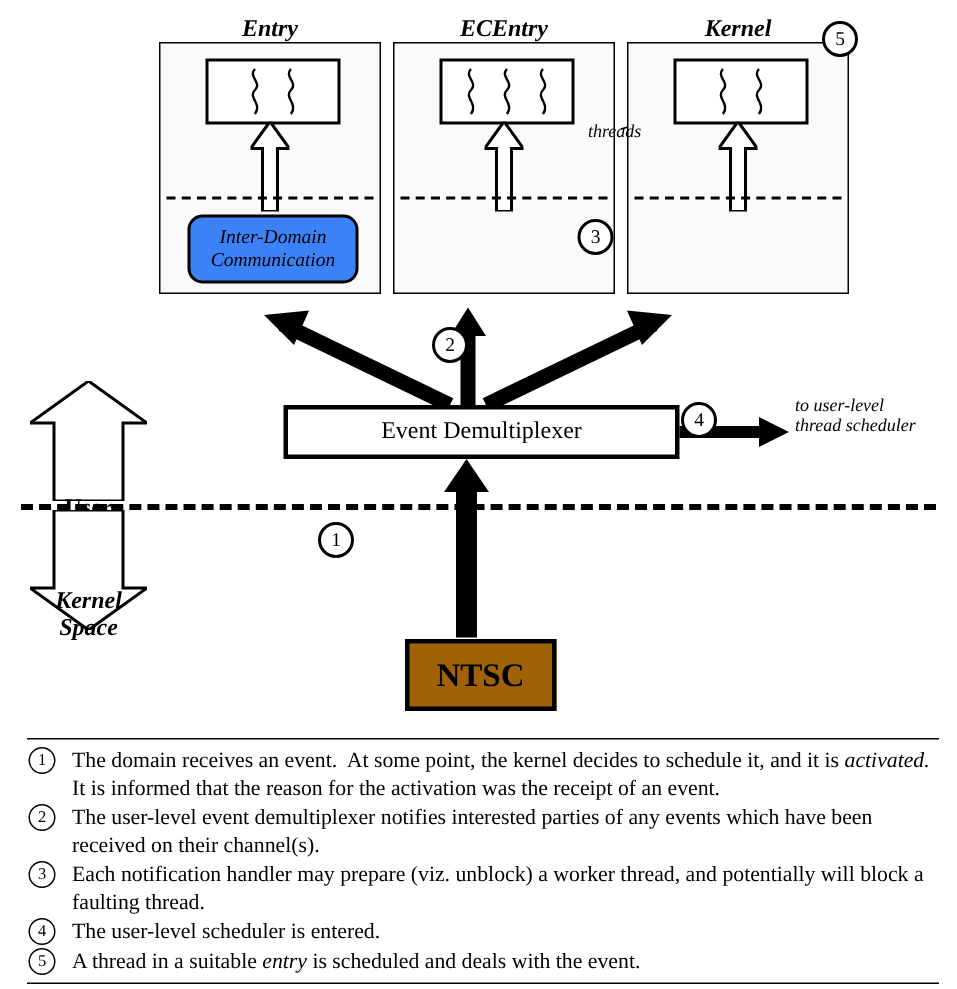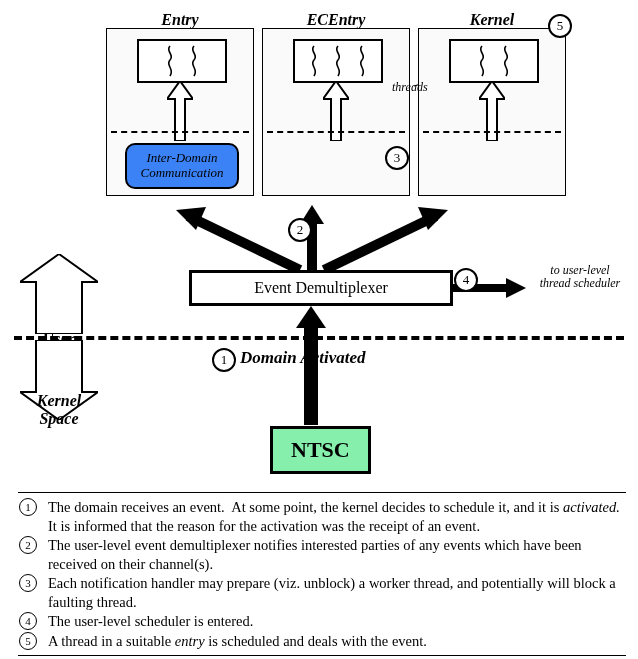--- a/index.html
+++ b/index.html
@@ -92,21 +92,21 @@
   .demux {
     border: 3px solid #000;
     background: #fff;
     padding: 6px 18px;
     font-size: 16px;
     text-align: center;
   }
   
   .ntsc {
     border: 3px solid #000;
-    background: #86efac;
+    background: #a16207;
     padding: 8px 18px;
     font-size: 22px;
     font-weight: bold;
     text-align: center;
   }
   
   .spacearrow-label {
     font-size: 16px;
     font-weight: bold;
     text-align: center;
@@ -118,21 +118,21 @@
     border-top: 4px dashed #000;
   }
   
   .threads-label {
     font-style: italic;
     font-size: 12px;
   }
   .to-sched {
     font-style: italic;
     font-size: 12px;
-    text-align: center;
+    text-align: left;
     line-height: 1.1;
   }
   .domain-activated {
     font-style: italic;
     font-weight: bold;
     font-size: 17px;
   }
   
   .legend {
     position: absolute;
@@ -291,21 +291,20 @@
 Space</div>
 
   <div class="abs big-dash" style="left:14px; top:336px; width:610px;"></div>
 
   <svg class="abs" style="left:20px; top:340px;" width="78" height="80" viewBox="0 0 78 80">
     <path d="M16,0 L16,52 L0,52 L39,80 L78,52 L62,52 L62,0 Z" fill="#fff" stroke="#000" stroke-width="2"></path>
   </svg>
   <div class="abs spacearrow-label" style="left:30px; top:352px; width:58px; white-space:pre-line;font-style:italic;">Kernel
 Space</div>
 
-  <div class="abs domain-activated" style="left:240px; top:348px;">Domain Activated</div>
 
   <div class="abs ntsc" style="left:270px; top:426px;">
     <span>NTSC</span>
   </div>
 
   <div class="legend">
     <div class="legend-row">
       <div class="legend-num"><span class="ring">1</span></div>
       <div class="legend-text">The domain receives an event.&nbsp; At some point, the kernel decides to schedule it, and it is <em>activated.</em>&nbsp; It is informed that the reason for the activation was the receipt of an event.</div>
     </div>

